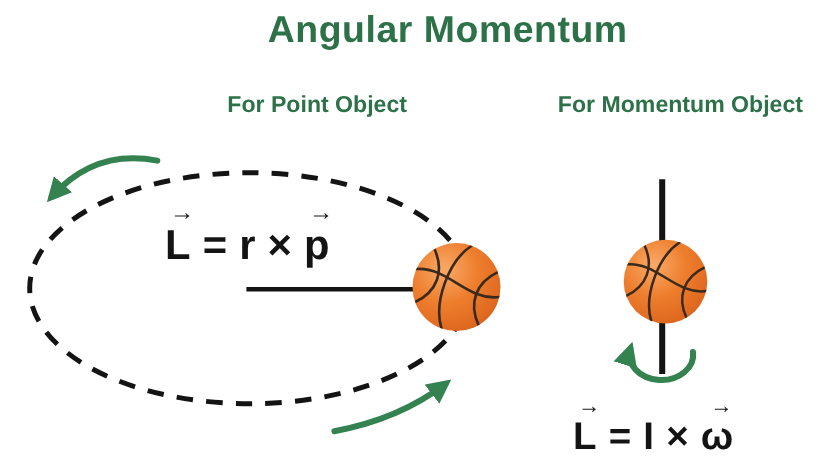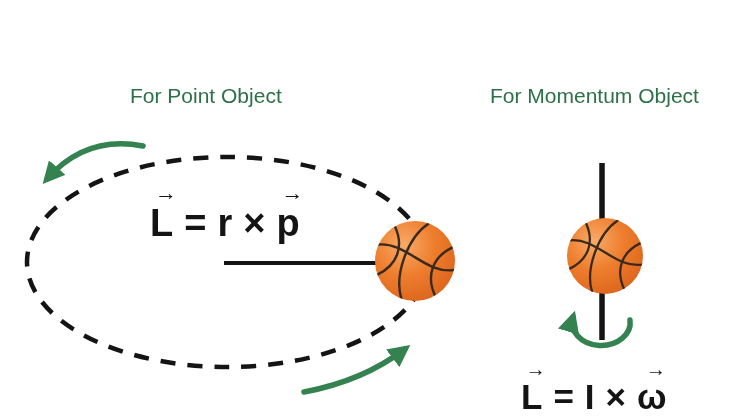--- a/index.html
+++ b/index.html
@@ -6,22 +6,22 @@
   .page {
     position:relative; width:744px; height:420px; background:#ffffff;
     overflow:hidden; font-family:"Liberation Sans","DejaVu Sans",sans-serif;
   }
   .title {
     position:absolute; top:8px; left:70px; right:0; text-align:center;
     font-size:34px; font-weight:700; letter-spacing:0.5px;
     color:var(--heading-green);
   }
   .sec-label {
-    position:absolute; top:84px; width:240px; text-align:left;
-    font-size:21px; font-weight:400; color:var(--heading-green);
+    position:absolute; top:84px; width:240px; text-align:right;
+    font-size:21px; font-weight:700; color:var(--heading-green);
   }
   .sec-label.point { left:130px; }
   .sec-label.extended { left:490px; }
   svg.stage { position:absolute; left:0; top:0; }
   .orbit { fill:none; stroke:var(--line-black); stroke-width:4.5; stroke-dasharray:15 12; }
   .blackline { stroke:var(--line-black); }
   .garr { fill:none; stroke:var(--arrow-green); stroke-width:5.5; stroke-linecap:round; }
   #ah path { fill:var(--arrow-green); }
   .seam { fill:none; stroke:var(--ball-seam); stroke-width:2.4; stroke-linecap:round; }
   stop.s0 { stop-color:var(--ball-highlight); }
@@ -71,20 +71,21 @@
     <line class="blackline" x1="224" y1="263" x2="384" y2="263" stroke-width="4"></line>
     <path class="garr" d="M 143 146 Q 86 135 47 179" marker-end="url(#ah)"></path>
     <path class="garr" d="M 304 392 Q 363 381 405 349" marker-end="url(#ah)"></path>
     <use href="#bball" transform="translate(415,261)"></use>
 
     <line class="blackline" x1="602" y1="163" x2="602" y2="340" stroke-width="5.5"></line>
     <use href="#bball" transform="translate(605,256) scale(0.95)"></use>
     <path class="garr" d="M 630 320 A 29 23 0 1 1 573 317" stroke-width="6" marker-end="url(#ah)"></path>
   </svg>
 
+  <div class="title">Angular Momentum</div>
 
   <div class="sec-label point">For Point Object</div>
   <div class="sec-label extended">For Momentum Object</div>
 
   <div class="formula point">
     <span class="vec">
       <span class="arr">→</span>
       <span>L</span>
     </span>
     <span>=</span>

